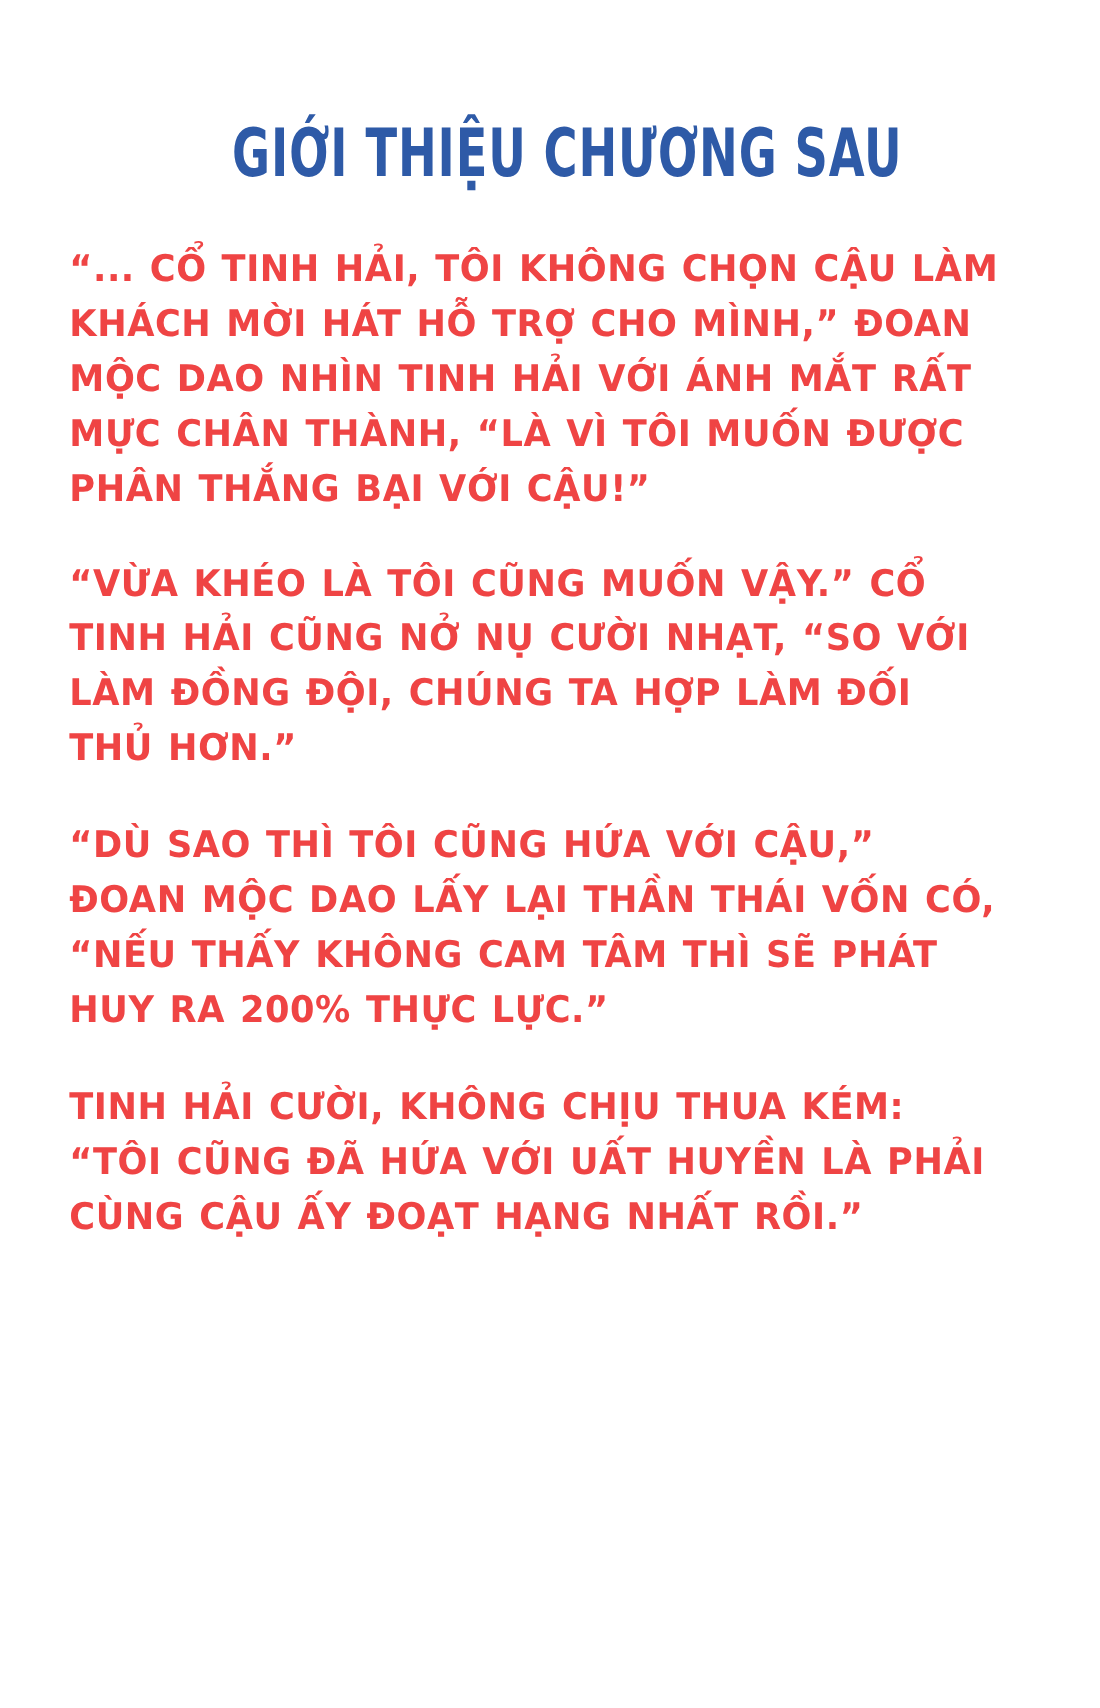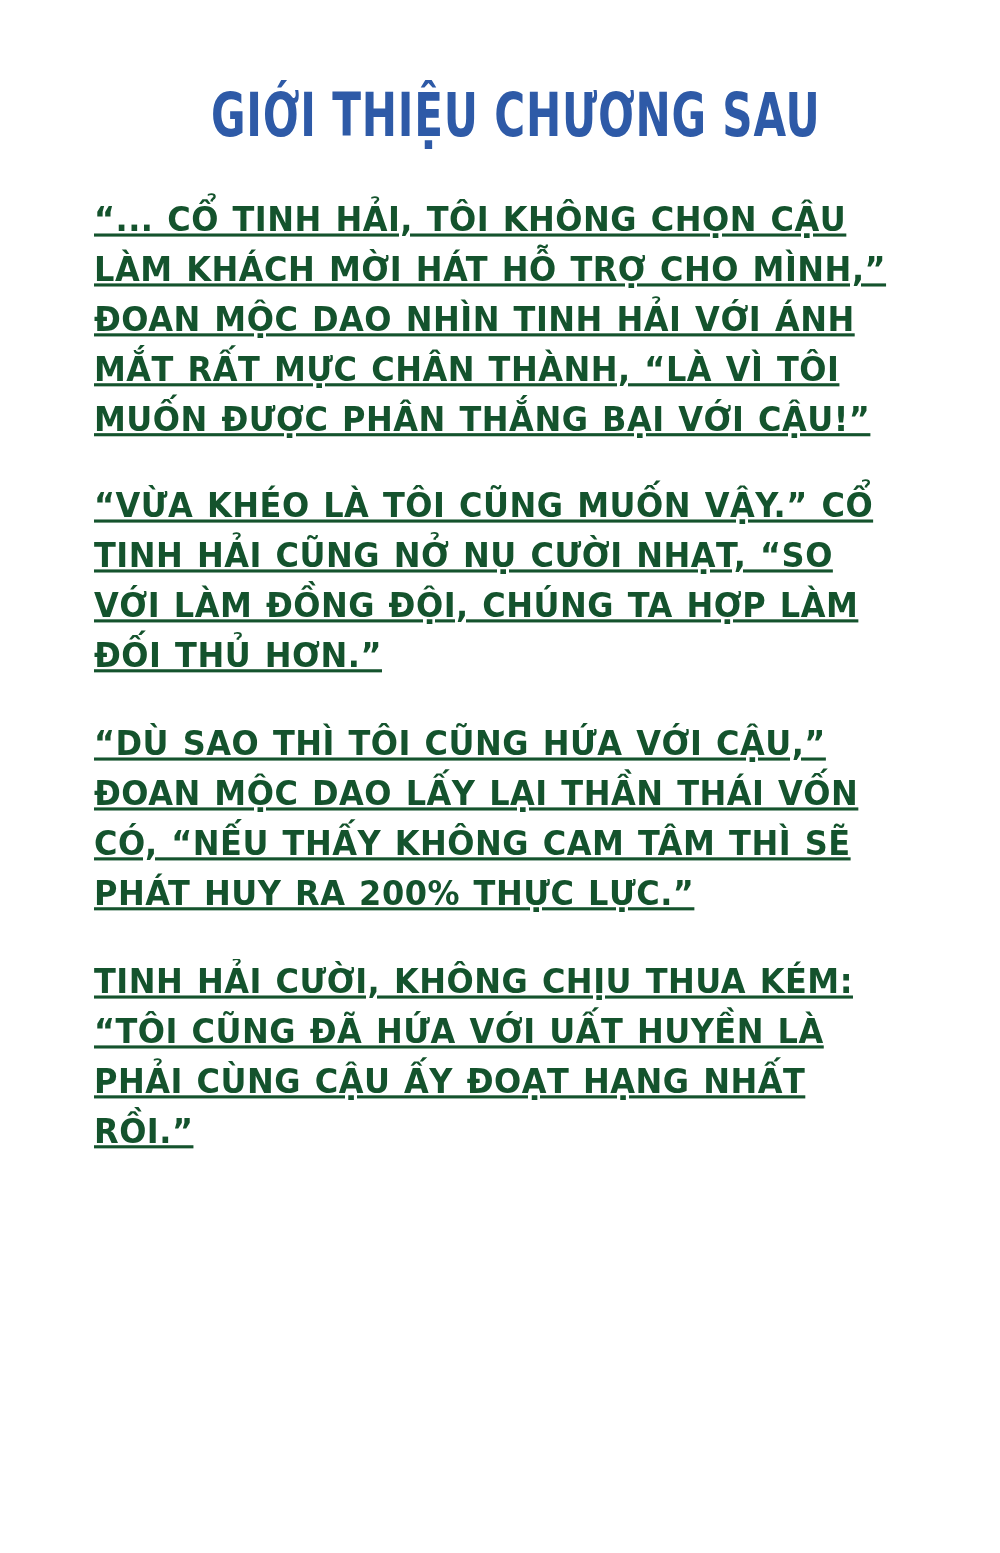--- a/index.html
+++ b/index.html
@@ -10,39 +10,38 @@
   .page {
     position: relative;
     width: 1000px;
     height: 1553px;
     background: #ffffff;
     overflow: hidden;
     font-family: "DejaVu Sans", sans-serif;
   }
   .title-wrap {
     text-align: center;
-    padding-top: 80px;
+    padding-top: 104px;
     margin-left: 31px;
   }
   .page-title {
     display: inline-block;
     margin: 0;
     color: #2e5aa7;
     font-size: 54px;
     font-weight: bold;
     letter-spacing: 1px;
     white-space: nowrap;
     transform: scaleX(0.78) scaleY(1.12);
     transform-origin: center top;
     font-family: "DejaVu Sans", sans-serif;
   }
   .body-text {
-    margin: 52px 92px 0 94px;
-    color: #14532d;
-    text-decoration: underline;
+    margin: 52px 92px 0 63px;
+    color: #ef4444;
   }
   .paragraph {
     margin: 0 0 46px 0;
     font-size: 32px;
     font-weight: bold;
     line-height: 48px;
     letter-spacing: 0.5px;
     word-spacing: 2px;
     transform: scaleY(1.04);
     transform-origin: left top;

